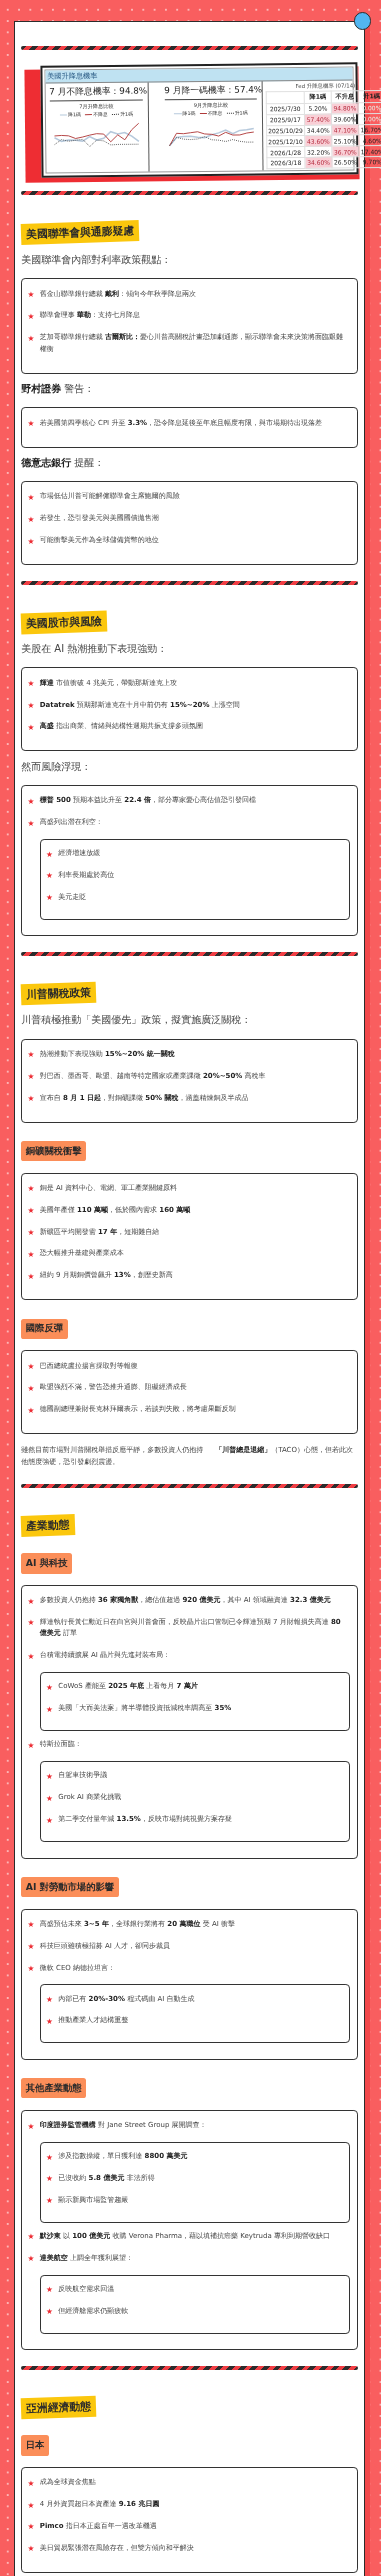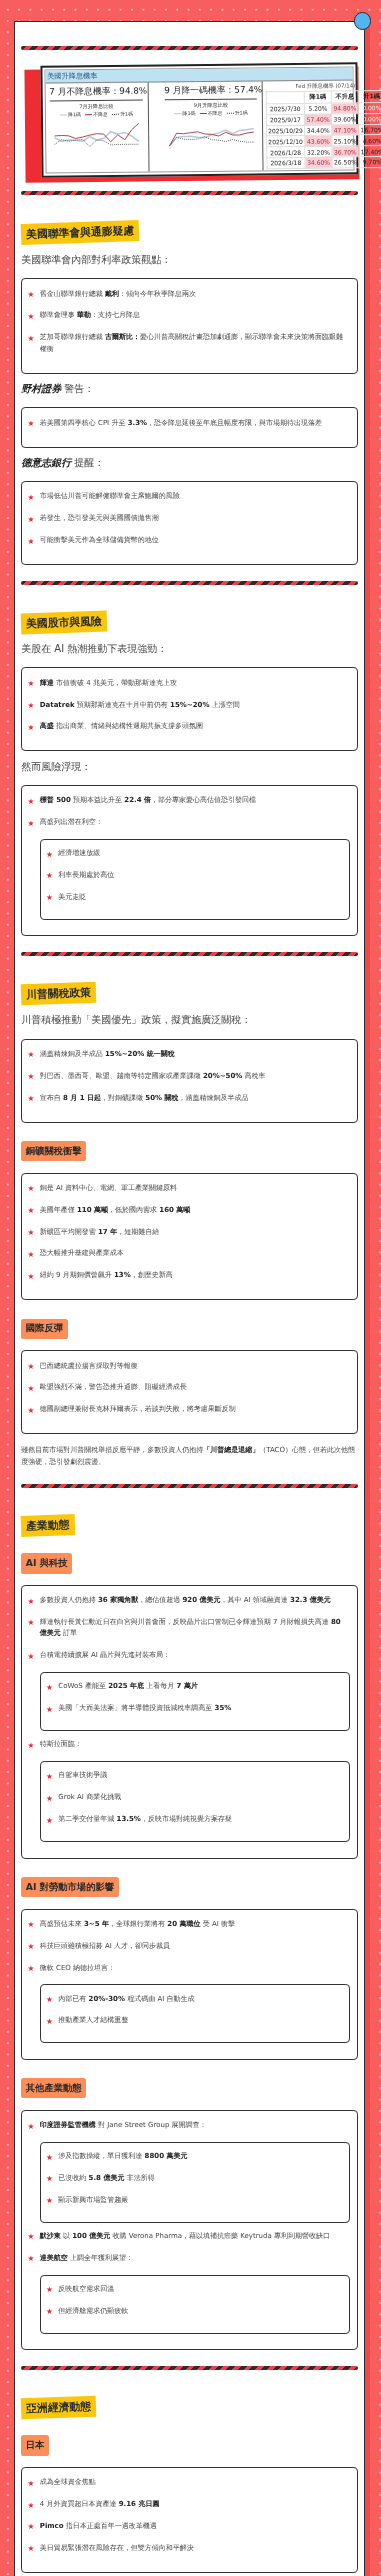--- a/index.html
+++ b/index.html
@@ -84,35 +84,35 @@
   .h-yellow {
     display: inline-block; background: #fbc70d; color: #2b2b2b;
     font-weight: bold; font-size: 10.8px; padding: 4.1px 5.2px 3.1px 5.2px;
     transform: rotate(-2deg); margin: 0 0 6.2px 0;
   }
   .h-orange {
     display: inline-block; background: #fb8e59; color: #2b2b2b; font-weight: bold;
     font-size: 9.3px; padding: 3.6px 4.6px; border-radius: 2.6px; margin: 11.3px 0 11.3px 0; text-align: right;
   }
   .intro { font-size: 10px; color: #444; margin: 2.1px 0 10.3px 0; line-height: 1.6; }
-  .intro b { color: #222; font-style: italic; }
+  .intro b { color: #222; }
   .box {
     border: 1px solid #333; border-radius: 4.1px;
     padding: 9.3px 7.2px 7.2px 5.2px; margin: 0 0 7.2px 0;
   }
   .box .box { margin: 5.2px 0 8.2px 12.4px; padding: 8.2px 7.2px 5.2px 5.2px; }
   .item {
     position: relative; padding-left: 12.4px; font-size: 7px; color: #444; line-height: 1.65; margin-bottom: 10.3px;
   }
   .item b { color: #222; }
   .star {
     position: absolute; left: 0; top: 0.5px; color: #ec2c33; font-size: 7.7px;
   }
   .para { font-size: 7px; color: #444; line-height: 1.75; margin: 9.3px 0 0 0; }
-  .para b { color: #222; }
+  .para b { color: #222; margin-left: 12px; }
 </style>
 </head>
 <body>
 
 <div class="card-wrap">
   <div class="card-shadow"></div>
   <div class="card">
     <div class="blue-dot"></div>
 
     <div class="stripe"></div>
@@ -256,21 +256,21 @@
         </div>
       </div>
     </section>
 
     <div class="stripe section-stripe"></div>
 
     <section>
       <div class="h-yellow">川普關稅政策</div>
       <p class="intro">川普積極推動「美國優先」政策，擬實施廣泛關稅：</p>
       <div class="box">
-        <div class="item"><span class="star">★</span><span>涵蓋精煉銅及半成品 </span><b>15%~20% 統一關稅</b></div>
+        <div class="item"><span class="star">★</span><span>熱潮推動下表現強勁 </span><b>15%~20% 統一關稅</b></div>
         <div class="item"><span class="star">★</span><span>對巴西、墨西哥、歐盟、越南等特定國家或產業課徵 </span><b>20%~50%</b><span> 高稅率</span></div>
         <div class="item"><span class="star">★</span><span>宣布自 </span><b>8 月 1 日起</b><span>，對銅礦課徵 </span><b>50% 關稅</b><span>，涵蓋精煉銅及半成品</span></div>
       </div>
 
       <div class="h-orange">銅礦關稅衝擊</div>
       <div class="box">
         <div class="item"><span class="star">★</span><span>銅是 AI 資料中心、電網、軍工產業關鍵原料</span></div>
         <div class="item"><span class="star">★</span><span>美國年產僅 </span><b>110 萬噸</b><span>，低於國內需求 </span><b>160 萬噸</b></div>
         <div class="item"><span class="star">★</span><span>新礦區平均開發需 </span><b>17 年</b><span>，短期難自給</span></div>
         <div class="item"><span class="star">★</span><span>恐大幅推升基建與產業成本</span></div>

